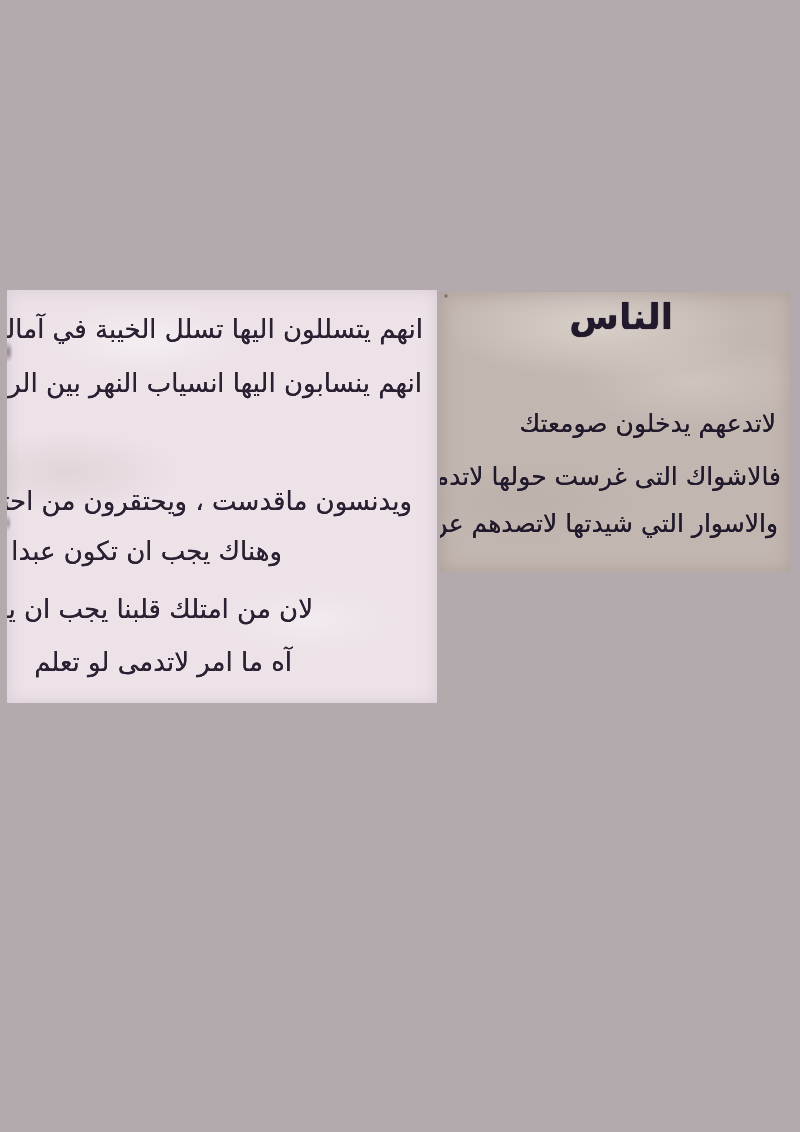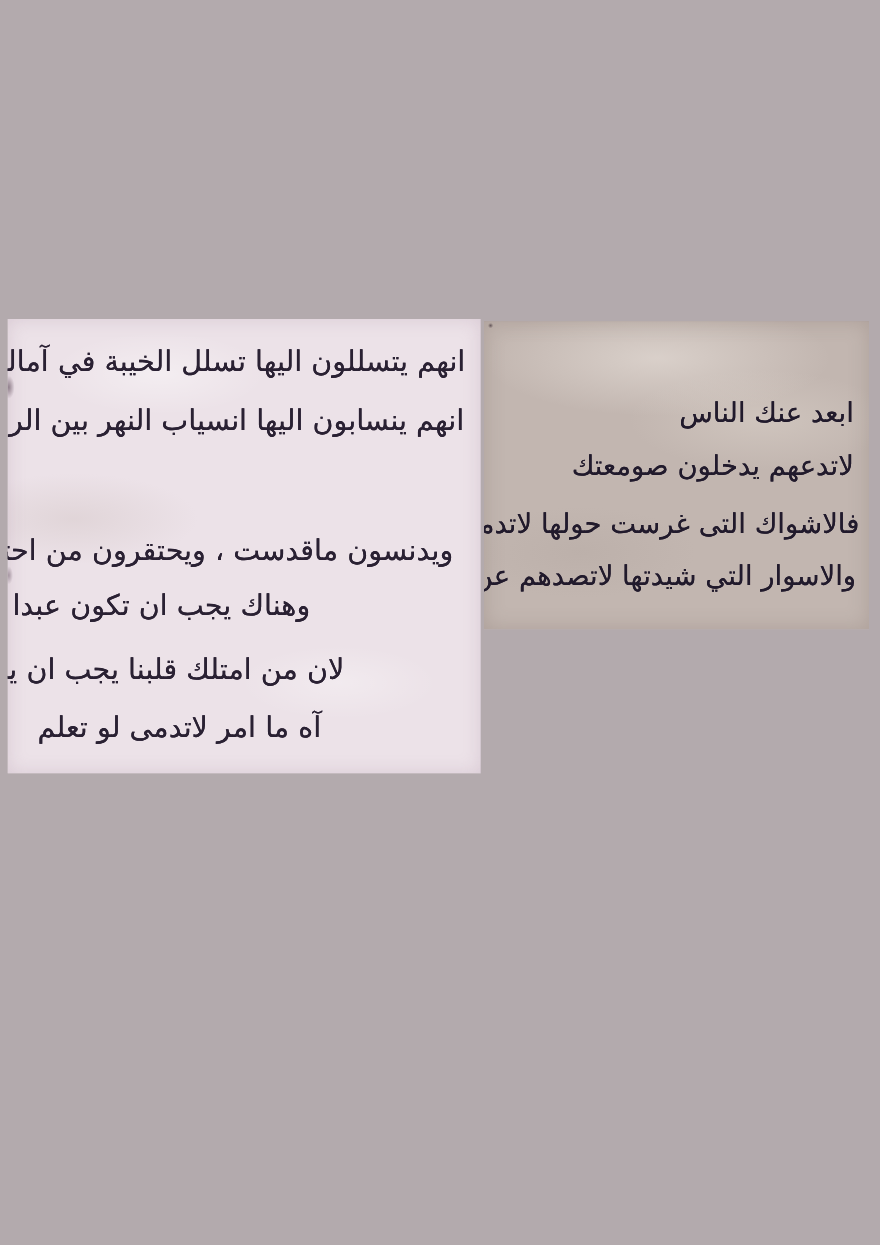--- a/index.html
+++ b/index.html
@@ -65,19 +65,19 @@
   <section class="paper paper-left" style="background-color: rgb(236, 226, 232); color: rgb(42, 33, 51);">
     <div class="line" style="top:16px;  right:14px;">انهم يتسللون اليها تسلل الخيبة في آمالك</div>
     <div class="line" style="top:70px;  right:15px;">انهم ينسابون اليها انسياب النهر بين الرمال !!</div>
     <div class="line" style="top:188px; right:25px;">ويدنسون ماقدست ، ويحتقرون من احترمت</div>
     <div class="line" style="top:238px; right:155px;">وهناك يجب ان تكون عبدا لهم</div>
     <div class="line" style="top:296px; right:124px;">لان من امتلك قلبنا يجب ان يحكم بنا !!</div>
     <div class="line" style="top:349px; right:145px;">آه ما امر لاتدمى لو تعلم</div>
   </section>
 
   <section class="paper paper-right" style="background-color: rgb(194, 182, 176); color: rgb(33, 26, 44);">
-    <div class="line" style="top:62px;  right:14px;">ابعد عنك الناس</div>
+    <h1 class="note-title" style="top:2px; right:117px;">الناس</h1>
     <div class="line" style="top:110px; right:14px;">لاتدعهم يدخلون صومعتك</div>
     <div class="line" style="top:163px; right:9px;">فالاشواك التى غرست حولها لاتدمى اقدامهم</div>
     <div class="line" style="top:210px; right:12px;">والاسوار التي شيدتها لاتصدهم عن الدخول</div>
   </section>
 
 </div>
 
 </body></html>

